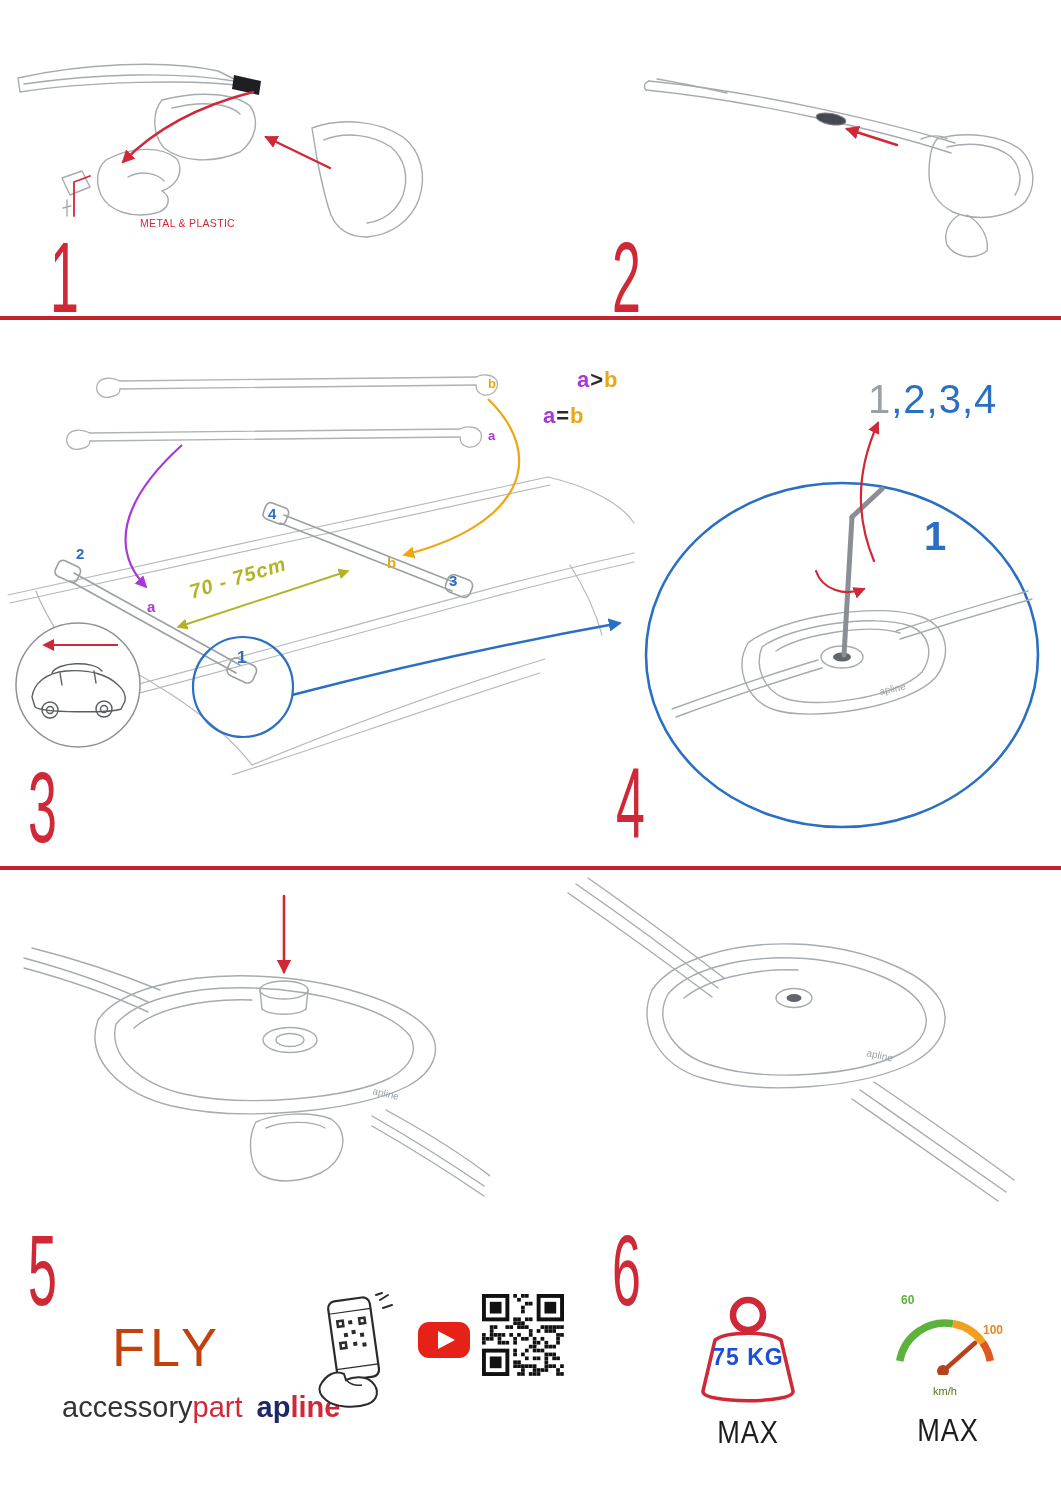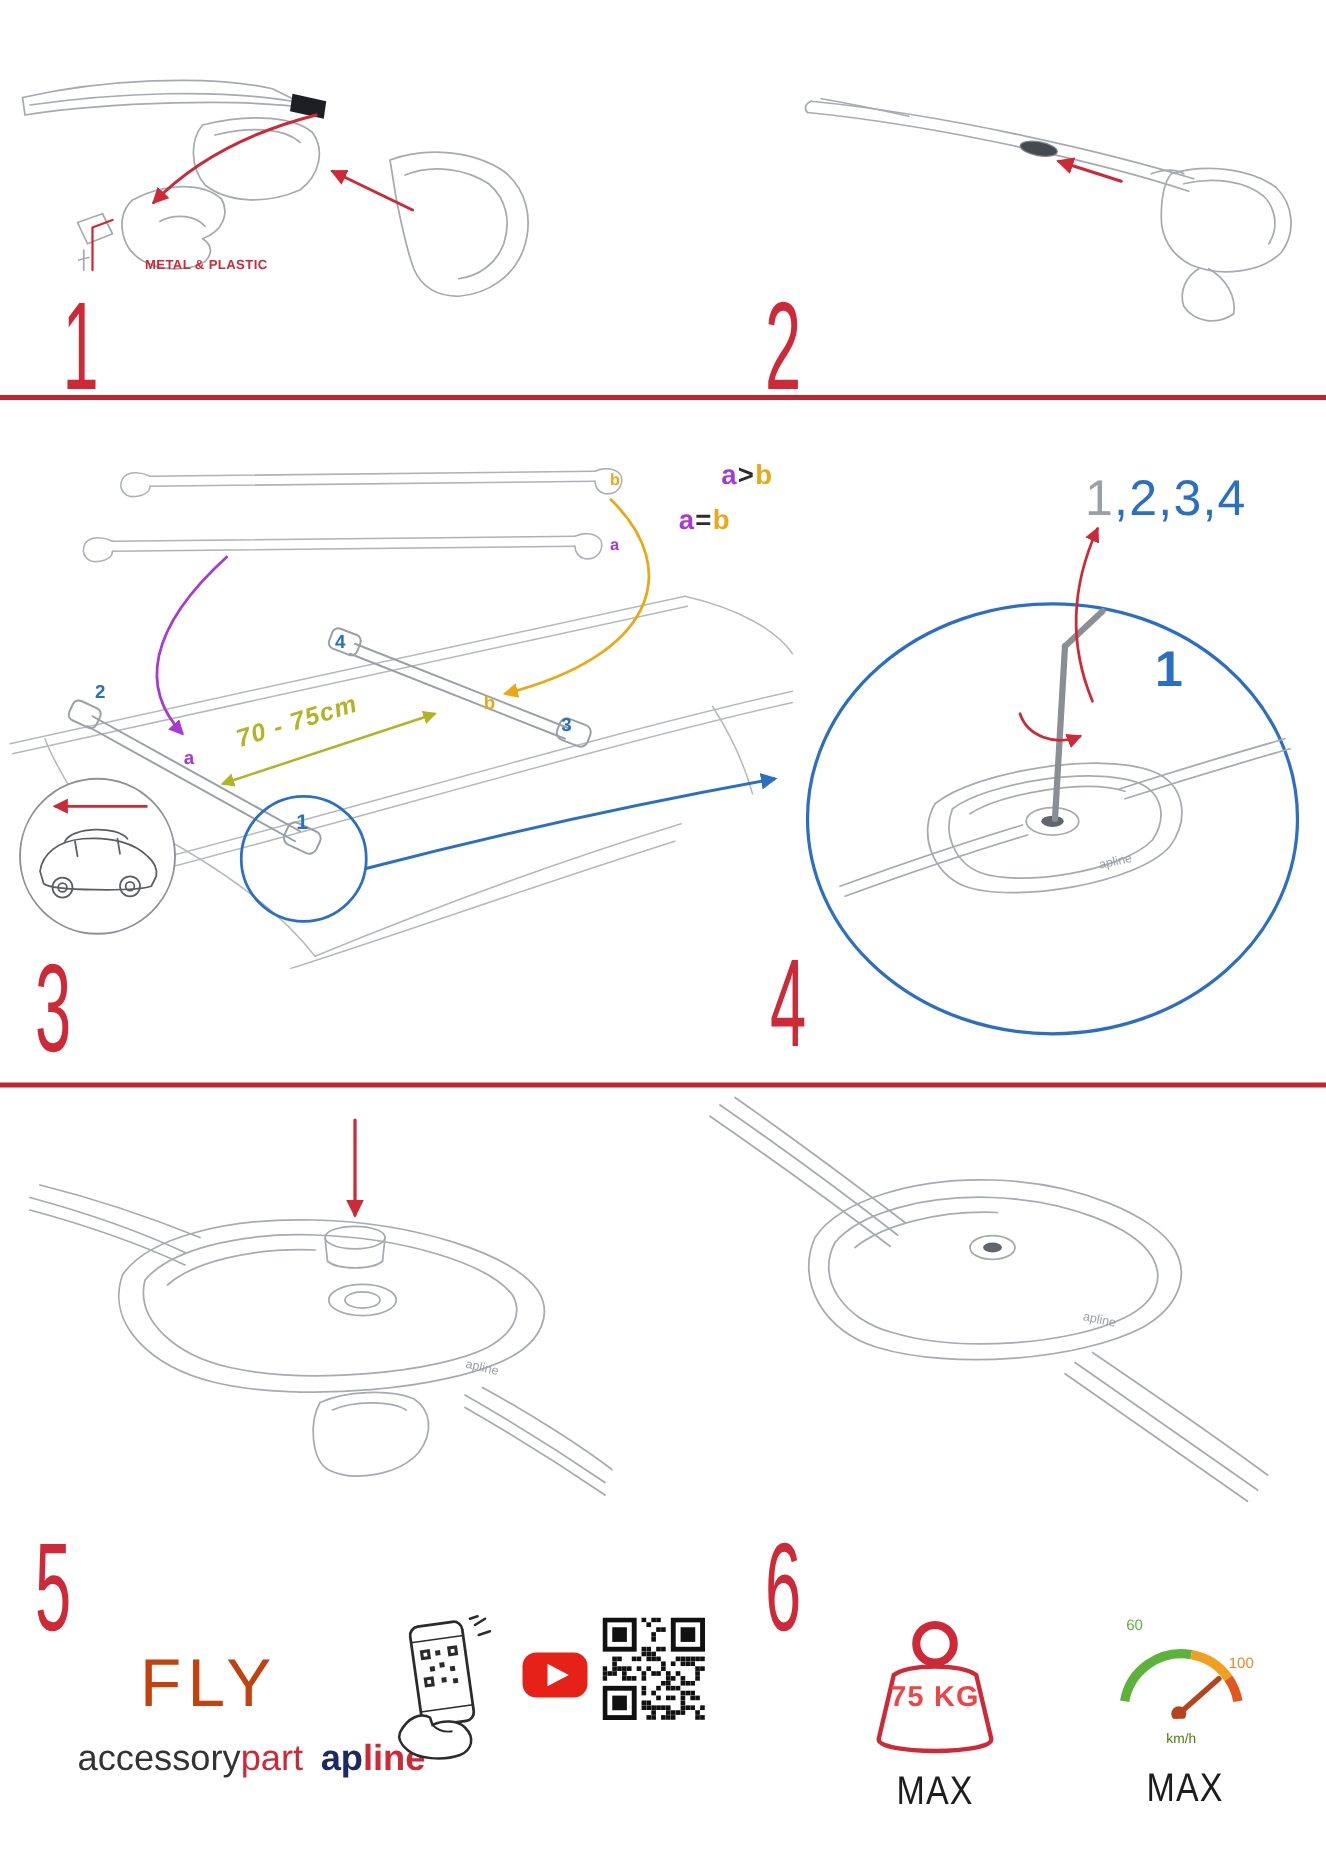--- a/index.html
+++ b/index.html
@@ -2,44 +2,44 @@
 <html><head>
 <meta charset="utf-8">
 <style>
   *{margin:0;padding:0;box-sizing:border-box}
   html,body{background:#fff;font-family:"Liberation Sans",sans-serif}
   #page{position:relative;width:1061px;height:1500px;background:#fff;overflow:hidden}
   .abs{position:absolute}
   .divider{position:absolute;left:0;width:100%;height:4px;background:#c2242e}
   .stepnum{position:absolute;color:#cf2937;font-size:100px;line-height:.9;font-weight:400;
            transform:scaleX(.52);transform-origin:left top;letter-spacing:0}
-  .metal{position:absolute;left:95px;top:206px;width:140px;text-align:center;
-         color:#cf2937;font-size:10.5px;font-weight:bold;letter-spacing:.3px}
+  .metal{position:absolute;left:95px;top:217px;width:140px;text-align:right;
+         color:#cf2937;font-size:10.5px;font-weight:normal;letter-spacing:.3px}
   .models{position:absolute;left:60px;top:222px;width:175px;text-align:right;
           color:#7484a2;font-size:8.5px;line-height:1.35;list-style:none}
   .cmp{position:absolute;font-size:22px;font-weight:bold;letter-spacing:1px}
   .ca{color:#a838d8}.cop{color:#2b2b2b}.cb{color:#eda714}
   .lbl{position:absolute;font-weight:bold;font-size:15px}
   .blue{color:#2a6fc4}.purple{color:#a838d8}.orange{color:#eda714}
   .dist{position:absolute;left:190px;top:581px;color:#b2b425;font-size:20px;font-style:italic;
         font-weight:bold;letter-spacing:1px;transform:rotate(-17deg);transform-origin:left center}
   .seq{position:absolute;left:868px;top:377px;font-size:40px;font-weight:normal;letter-spacing:1px}
   .seq .muted{color:#9aa0a6}
   .bigone{position:absolute;left:924px;top:514px;font-size:40px;font-weight:bold;color:#2a6fc4}
   .fly{position:absolute;left:112px;top:1320px;font-size:54px;color:#c2410c;letter-spacing:5px;line-height:1}
   .brandrow{position:absolute;left:62px;top:1391px;font-size:29px;letter-spacing:0;white-space:nowrap}
   .brandrow .dark{color:#333}
   .brandrow .red{color:#cf2937}
   .brandrow .navy{color:#1e2864}
   .brandrow .apl{font-weight:bold;margin-left:14px}
   .kgs{position:absolute;left:683px;top:1344px;width:130px;text-align:center;
-       color:#ef4444;font-size:23px;font-weight:bold;letter-spacing:1px}
+       color:#1d4ed8;font-size:23px;font-weight:bold;letter-spacing:1px}
   .maxtxt{position:absolute;width:130px;text-align:center;color:#1d1d1d;font-size:32px;
           transform:scaleX(.85);transform-origin:center top;letter-spacing:1px}
-  .speedlbl{position:absolute;font-size:12px;font-weight:normal}
+  .speedlbl{position:absolute;font-size:12px;font-weight:bold}
   .kmh{position:absolute;left:883px;top:1385px;width:124px;text-align:center;color:#4d7c0f;font-size:11px}
 </style>
 </head>
 <body>
 
 <div id="page">
 
   <svg class="abs" style="left:10px;top:38px" width="455" height="255" viewBox="0 0 455 255">
     <defs>
       <marker id="arR1" viewBox="0 0 10 10" refX="8.5" refY="5" markerWidth="5.5" markerHeight="5.5" orient="auto-start-reverse">

